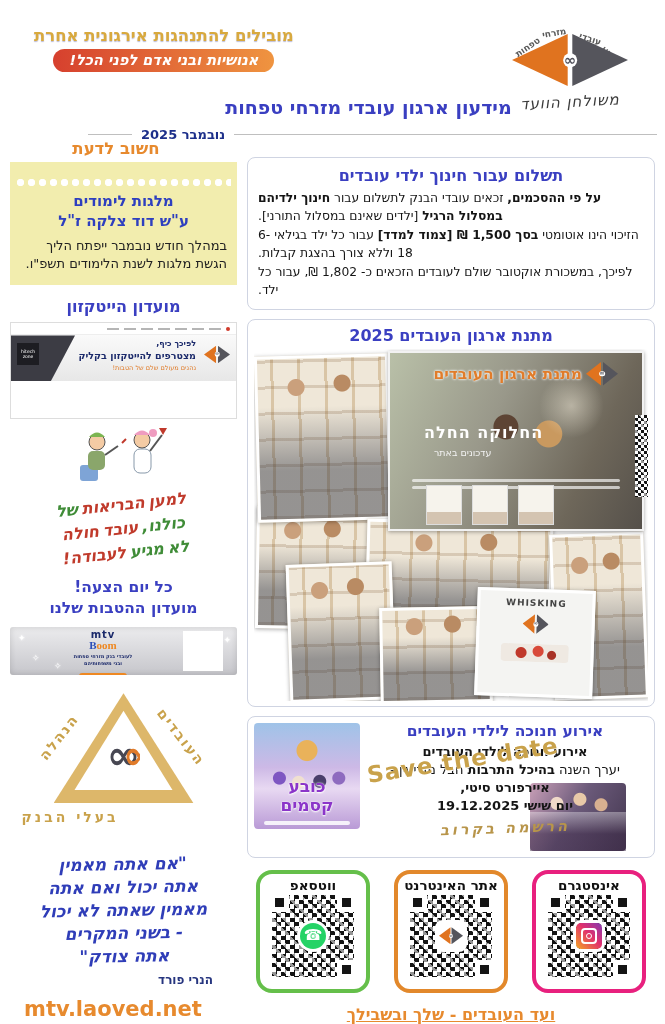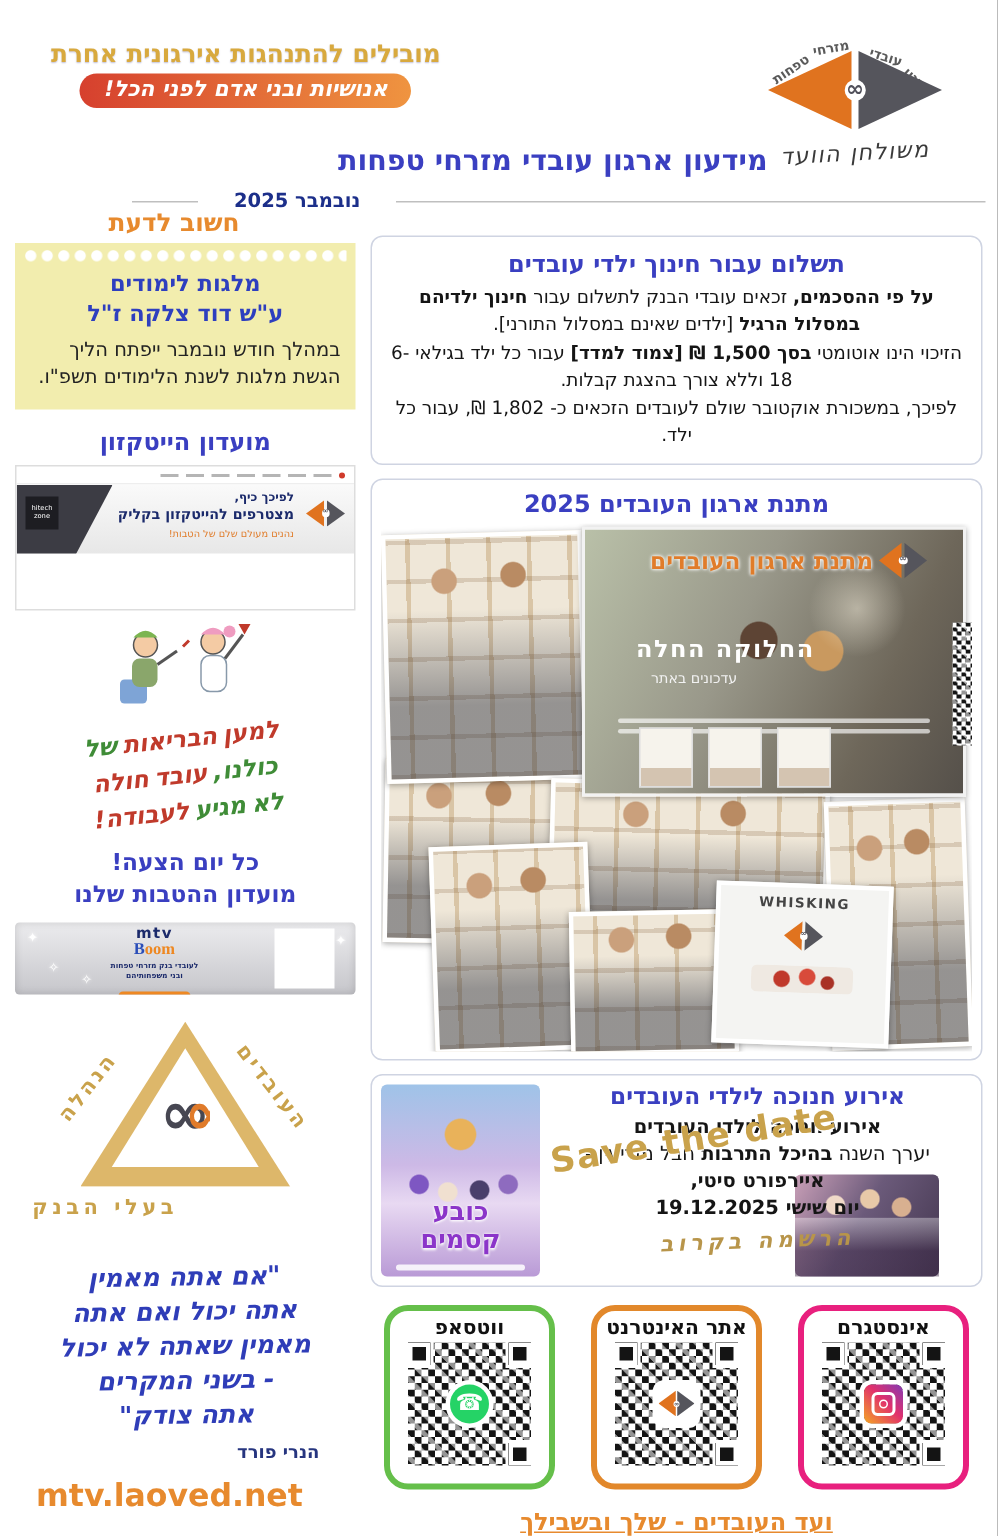--- a/index.html
+++ b/index.html
@@ -22,36 +22,36 @@
             color:#50505a;font-weight:bold;font-size:.6em;line-height:1;}
   .logo-mark{width:116px;height:52px;margin:18px auto 0;font-size:24px;}
   .arc-w{position:absolute;font-size:9px;color:#5a5a5a;white-space:nowrap;font-weight:bold;}
   .arc-1{right:6px;top:16px;transform:rotate(42deg);}
   .arc-2{right:26px;top:0;transform:rotate(18deg);}
   .arc-3{left:30px;top:-6px;transform:rotate(-10deg);}
   .arc-4{left:2px;top:8px;transform:rotate(-34deg);}
   .logo-caption{margin-top:7px;font-style:italic;font-size:15px;color:#3a3a3a;transform:rotate(-3deg);letter-spacing:1px;}
   .nl-title{position:absolute;top:96px;left:0;right:0;text-align:center;padding-left:72px;
             color:#3a3fc1;font-weight:bold;font-size:19px;}
-  .date-row{position:absolute;top:127px;left:88px;right:8px;display:flex;align-items:center;gap:24px;direction:ltr;}
+  .date-row{position:absolute;top:127px;left:88px;right:8px;display:flex;align-items:center;gap:9px;direction:ltr;}
   .date-row .ln{height:1px;background:#bfbfbf;}
   .ln-s{width:44px;}.ln-l{flex:1;}
   .date-txt{color:#1c2f8a;font-weight:bold;font-size:13px;white-space:nowrap;}
   .important{position:absolute;top:139px;left:0;width:232px;text-align:center;color:#e78a2e;font-weight:bold;font-size:16.5px;}
 
   
   .cols{position:absolute;top:157px;left:10px;right:10px;display:flex;gap:10px;direction:rtl;}
   .main-col{width:408px;flex:none;}
   .side-col{flex:1;min-width:0;}
 
   
   .box{border:1px solid #cfd4e2;border-radius:8px;background:#fff;box-sizing:border-box;}
   .box-title{color:#3a3fc1;font-weight:bold;font-size:16px;text-align:center;margin:2px 0 4px;}
   .box1{padding:6px 10px 9px;}
-  .edu-line{font-size:12.3px;color:#151515;text-align:center;line-height:1.5;}
+  .edu-line{font-size:12.3px;color:#151515;text-align:left;line-height:1.5;}
   .gift-box{margin-top:9px;height:388px;padding:4px 6px 6px;}
   .collage{position:relative;height:352px;margin-top:2px;overflow:hidden;}
   .tile{position:absolute;border:3px solid #fff;box-shadow:0 1px 4px rgba(0,0,0,.35);}
   .shelf{background:
       repeating-linear-gradient(0deg,rgba(120,80,40,.20) 0 3px,transparent 3px 26px),
       repeating-linear-gradient(90deg,#efe7d8 0 13px,#d9c5a6 13px 16px,#efe7d8 16px 27px),#e9dfc9;}
   .ppl::after{content:"";position:absolute;inset:0;
       background:radial-gradient(circle 9px at 30% 18%,#caa07c 0 8px,transparent 9px),
                  radial-gradient(circle 9px at 66% 16%,#b98b63 0 8px,transparent 9px),
                  linear-gradient(180deg,transparent 30%,rgba(40,45,60,.45) 70%);}
@@ -80,21 +80,21 @@
   .promo-logo{position:absolute;right:24px;top:9px;width:32px;height:24px;font-size:10px;}
   .promo-sub{position:absolute;left:34px;top:70px;color:#fff;font-weight:bold;font-size:16px;letter-spacing:1px;}
   .promo-note{position:absolute;left:44px;top:94px;color:#f2f2f2;font-size:9.5px;}
   .promo-qr{position:absolute;left:160px;top:62px;width:56px;height:56px;background:#fff;padding:3px;box-sizing:border-box;}
   .promo-lines{position:absolute;left:22px;right:22px;top:126px;}
   .promo-lines span{display:block;height:3px;background:rgba(255,255,255,.65);margin-bottom:4px;border-radius:2px;}
   .promo-thumbs{position:absolute;left:18px;right:70px;bottom:4px;display:flex;gap:10px;justify-content:center;}
   .promo-thumbs span{width:34px;height:38px;background:#f6f3ec;border:1px solid #ddd;
       box-shadow:inset 0 -12px 0 rgba(150,110,70,.35);}
   .han-box{margin-top:9px;height:142px;position:relative;overflow:hidden;}
-  .han-poster{position:absolute;left:6px;top:6px;width:106px;height:128px;border-radius:4px;overflow:hidden;
+  .han-poster{position:absolute;left:6px;top:6px;width:106px;height:106px;border-radius:4px;overflow:hidden;
       background:linear-gradient(180deg,#9fc3e8 0%,#cdb9e6 42%,#e8d9f2 62%,#b99ad6 100%);text-align:center;}
   .han-poster::before{content:"";position:absolute;inset:0;
       background:radial-gradient(circle 11px at 50% 26%,#e9b25a 0 10px,transparent 11px),
                  radial-gradient(circle 7px at 24% 52%,#7e57c2 0 6px,transparent 7px),
                  radial-gradient(circle 7px at 42% 56%,#f0e0d0 0 6px,transparent 7px),
                  radial-gradient(circle 7px at 62% 55%,#4a3f6b 0 6px,transparent 7px),
                  radial-gradient(circle 7px at 80% 52%,#8e6bbf 0 6px,transparent 7px);}
   .poster-txt{position:absolute;left:0;right:0;bottom:14px;color:#8b35c9;font-weight:bold;font-size:17px;line-height:1.1;
       text-shadow:0 0 2px #fff,0 1px 2px #fff;}
   .poster-bar{position:absolute;left:10px;right:10px;bottom:4px;height:4px;background:rgba(255,255,255,.85);border-radius:2px;}
@@ -133,21 +133,21 @@
   .ig-lens{width:12px;height:12px;border:2px solid #fff;border-radius:4px;display:block;position:relative;}
   .ig-lens::after{content:"";position:absolute;left:3px;top:3px;width:4px;height:4px;border:1px solid #fff;border-radius:50%;}
   .ic-site-logo{background:#fff;}
   .site-mini{width:24px;height:17px;font-size:7px;}
   .qr-purple{--qc:#5b2d8e;}
   .qr-blue{--qc:#1a3fa8;}
   .qr-sm{background-size:9px 9px,6px 6px;}
   .main-footer{color:#e78a2e;font-weight:bold;font-size:16px;text-align:center;margin-top:12px;text-decoration:underline;}
 
   
-  .note{background:#f2edae;padding:4px 10px 12px;margin-top:5px;position:relative;}
+  .note{background:#f2edae;padding:16px 10px 12px;margin-top:5px;position:relative;}
   .note-dots{height:9px;margin:0 -4px 5px;background:radial-gradient(circle at 4.5px 4.5px,#fff 3.4px,transparent 4px);
       background-size:11px 9px;background-repeat:repeat-x;}
   .note-title{color:#2e3fbf;font-weight:bold;font-size:15px;text-align:center;line-height:1.3;}
   .note-body{font-size:13px;color:#222;text-align:right;margin-top:6px;line-height:1.4;}
   .side-h{color:#3a3fc1;font-weight:bold;font-size:16px;text-align:center;margin-top:12px;}
   .hz-banner{border:1px solid #ddd;margin-top:6px;height:95px;position:relative;background:#fff;overflow:hidden;}
   .hz-nav{height:11px;border-bottom:1px solid #eee;display:flex;align-items:center;gap:5px;padding:0 6px;direction:rtl;}
   .hz-nav i{display:block;width:12px;height:2px;background:#b5b5b5;}
   .hz-dot{width:4px;height:4px;border-radius:50%;background:#d03a2b;}
   .hz-head{position:relative;height:46px;background:linear-gradient(180deg,#fafafa,#e7e7e7);}

